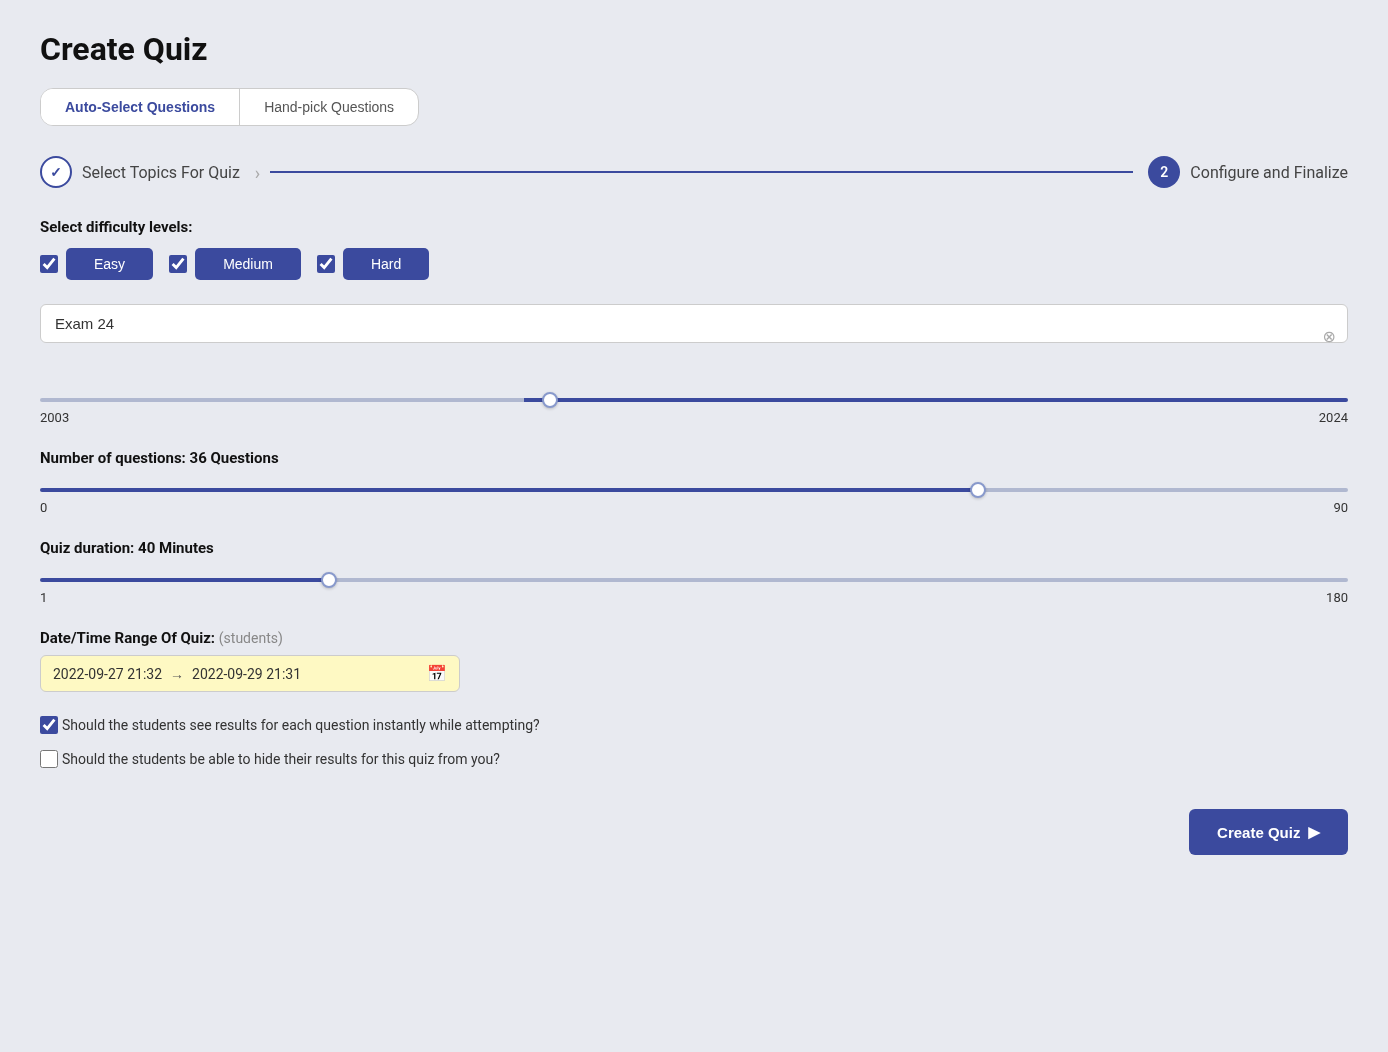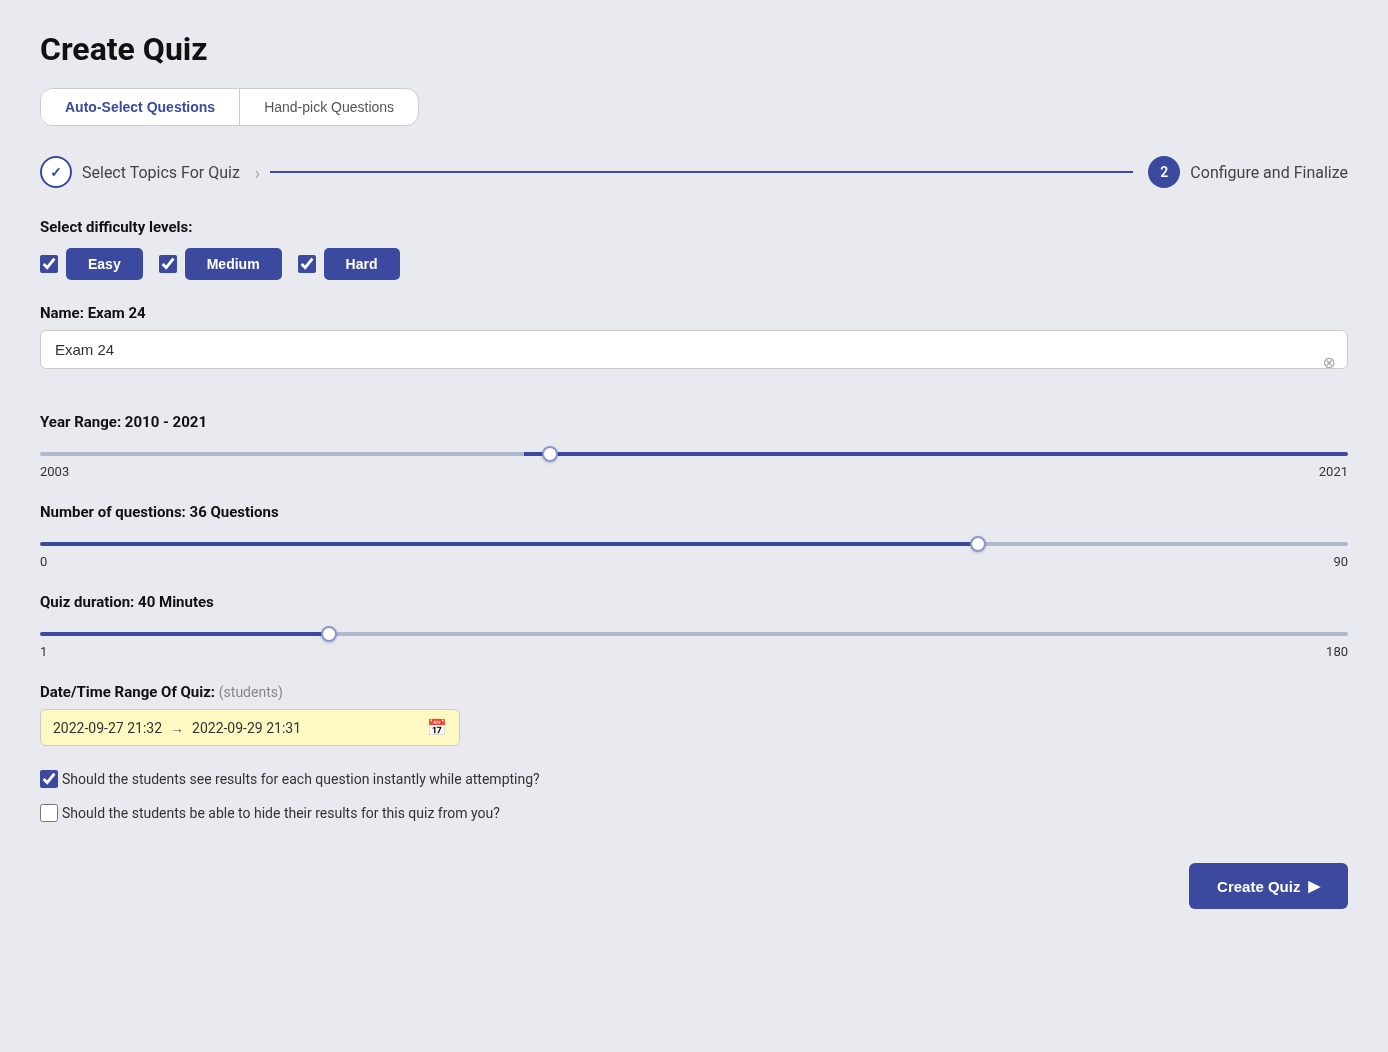--- a/index.html
+++ b/index.html
@@ -116,27 +116,27 @@
       align-items: center;
       gap: 8px;
     }
     .checkbox {
       width: 18px;
       height: 18px;
       accent-color: #3b4a9e;
       cursor: pointer;
     }
     .diff-btn {
-      padding: 8px 22px;
+      padding: 8px 28px;
       border-radius: 5px;
       border: none;
       background: #3b4a9e;
       color: #fff;
       font-size: 14px;
-      font-weight: 700;
+      font-weight: 400;
       cursor: pointer;
     }
 
     .field-label {
       font-size: 15px;
       font-weight: 700;
       color: #111;
       margin-bottom: 8px;
     }
     .text-input {
@@ -321,35 +321,33 @@
       <button class="diff-btn">Medium</button>
     </div>
     <div class="difficulty-item">
       <input type="checkbox" class="checkbox" checked="" style="">
       <button class="diff-btn">Hard</button>
     </div>
   </div>
 </div>
 
 <div class="section">
-  <div class="field-label">Name: Exam 24</div>
   <div class="input-wrapper">
     <input type="text" class="text-input" value="Exam 24" style="">
     <span class="input-clear">⊗</span>
   </div>
 </div>
 
 <div class="slider-section">
-  <div class="slider-label">Year Range: 2010 - 2021</div>
   <div class="slider-wrap">
     <input type="range" class="range-year" min="2003" max="2021" value="2010" style="background: linear-gradient(to right, rgb(176, 184, 208) 0%, rgb(176, 184, 208) 37%, rgb(59, 74, 158) 37%, rgb(59, 74, 158) 100%);">
   </div>
   <div class="slider-minmax">
     <span>2003</span>
-    <span>2021</span>
+    <span>2024</span>
   </div>
 </div>
 
 <div class="slider-section">
   <div class="slider-label">Number of questions: 36 Questions</div>
   <div class="slider-wrap">
     <input type="range" class="range-questions" min="0" max="50" value="36" style="background: linear-gradient(to right, rgb(59, 74, 158) 0%, rgb(59, 74, 158) 72%, rgb(176, 184, 208) 72%, rgb(176, 184, 208) 100%);">
   </div>
   <div class="slider-minmax">
     <span>0</span>

